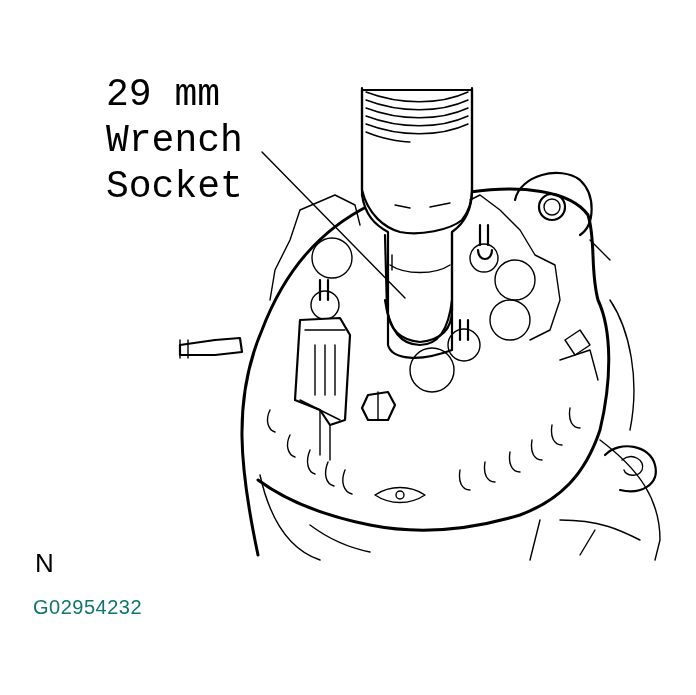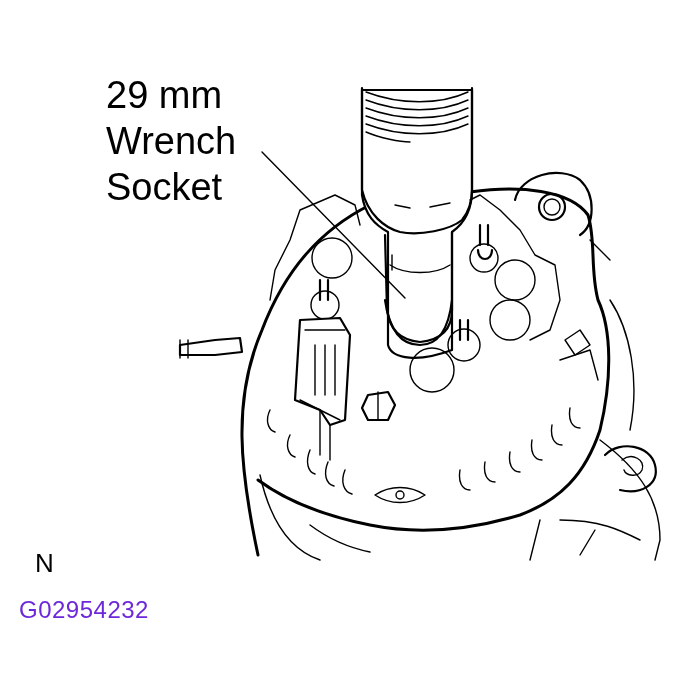--- a/index.html
+++ b/index.html
@@ -1,20 +1,20 @@
 <!DOCTYPE html>
 <html><head>
 <meta charset="utf-8">
 <style>
   html, body { margin: 0; padding: 0; background: #ffffff; }
   body { width: 696px; height: 695px; position: relative; overflow: hidden; font-family: "Liberation Sans", sans-serif; }
   .label-callout { position: absolute; left: 106px; top: 72px; font-size: 38px; line-height: 46px; color: #000; }
-  .label-callout div { white-space: nowrap; }
+  .label-callout div { white-space: nowrap; font-family: Liberation Mono, monospace; }
   .view-letter { position: absolute; left: 35px; top: 548px; font-size: 26px; color: #000; }
-  .fig-id { position: absolute; left: 19px; top: 596px; font-size: 24px; color: #6d28d9; letter-spacing: 0.5px; }
+  .fig-id { position: absolute; left: 33px; top: 596px; font-size: 20px; color: #0f766e; letter-spacing: 0.5px; }
   svg.drawing { position: absolute; left: 0; top: 0; }
   svg.drawing * { fill: none; stroke: #000; stroke-width: 2.2; stroke-linecap: round; stroke-linejoin: round; }
   svg.drawing .thin { stroke-width: 1.4; }
   svg.drawing .thick { stroke-width: 3; }
   svg.drawing .white { fill: #fff; }
 </style>
 </head>
 <body>
 
 <svg class="drawing" width="696" height="695" viewBox="0 0 696 695">

